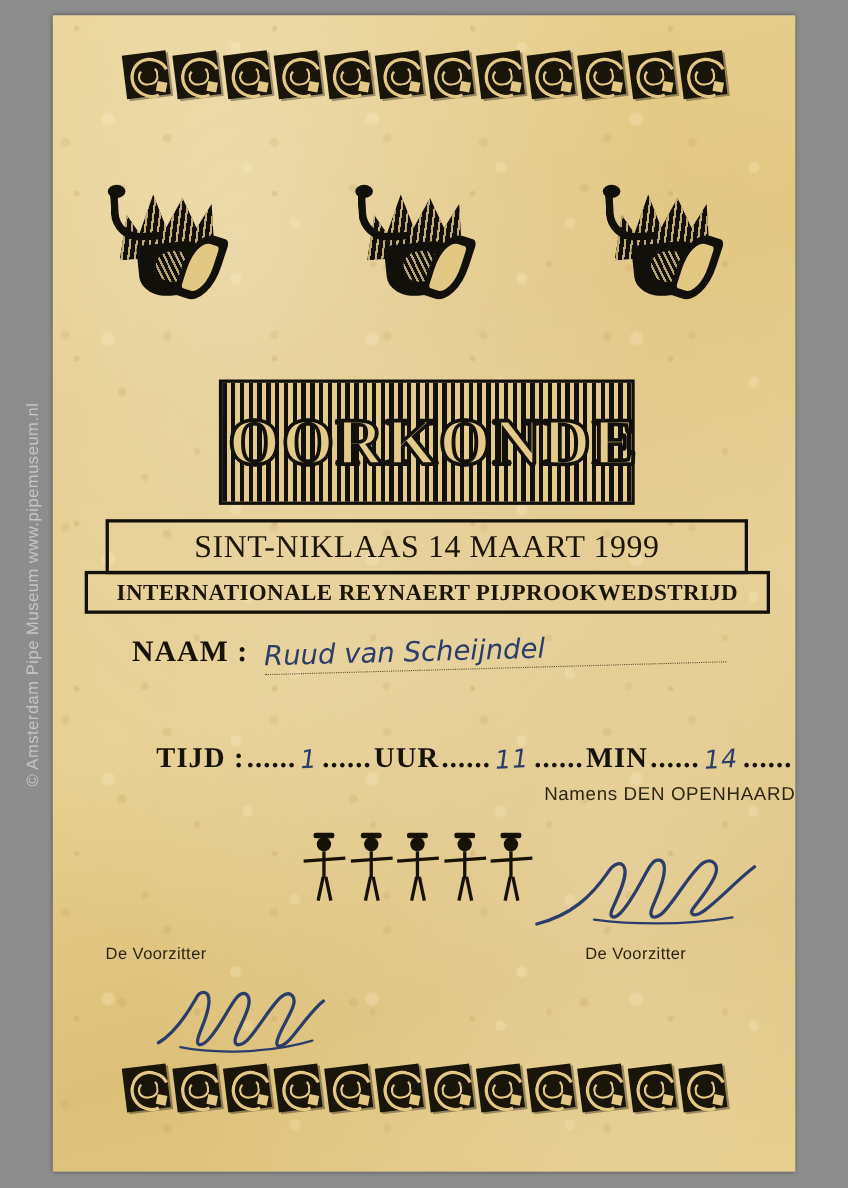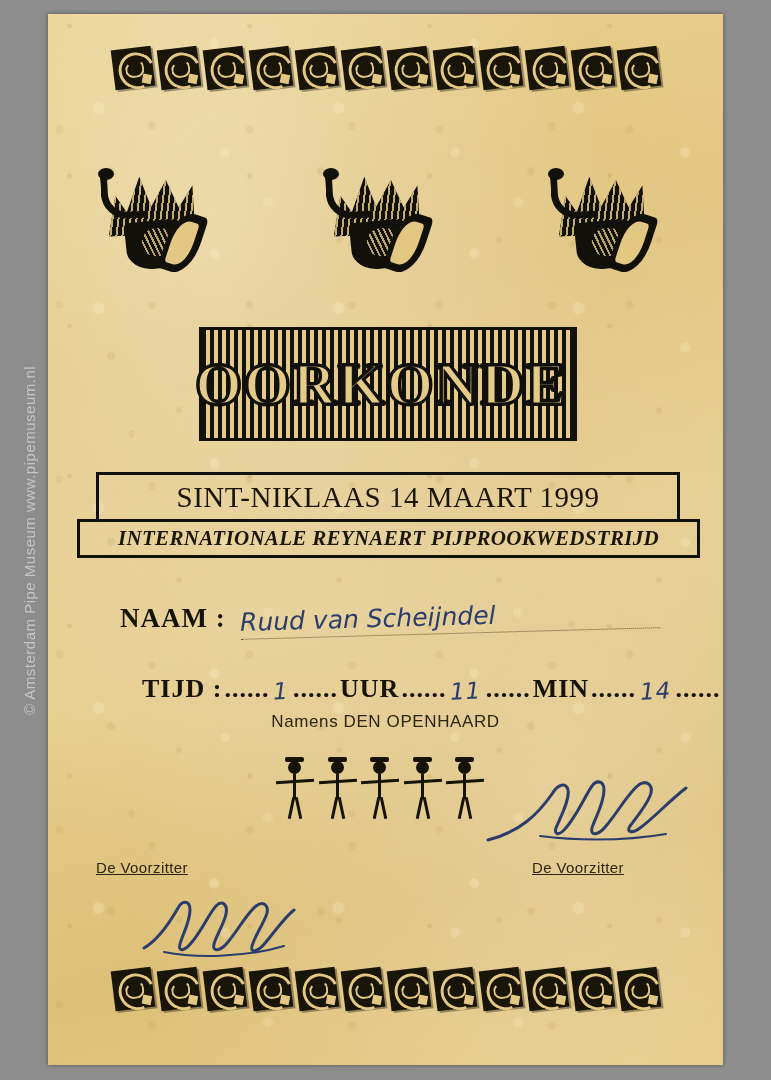--- a/index.html
+++ b/index.html
@@ -215,30 +215,30 @@
     left: 2px; top: 6px;
     width: 16px; height: 12px;
     background: #12100a;
     border-radius: 50%;
   }
 
   
   #title-box {
     position: absolute;
     left: 151px;
-    top: 313px;
+    top: 331px;
     width: 372px;
     height: 108px;
     border: 3px solid #12100a;
     background:
       repeating-linear-gradient(90deg, #12100a 0 4px, #e5cb89 4px 8px);
     z-index: 4;
     display: flex;
     align-items: center;
-    justify-content: flex-end;
+    justify-content: flex-start;
   }
   #title-text {
     font-family: "Liberation Serif", serif;
     font-weight: bold;
     font-size: 60px;
     letter-spacing: 2px;
     color: #e5cb89;
     -webkit-text-stroke: 3px #12100a;
     text-shadow:
       -2px 0 #12100a, 2px 0 #12100a, 0 -2px #12100a, 0 2px #12100a;
@@ -265,39 +265,38 @@
     font-size: 29px;
     letter-spacing: 0.5px;
     margin-top: 15px;
   }
   #subtitle-box {
     left: 29px;
     top: 505px;
     width: 617px;
     height: 33px;
     font-size: 21px;
-    font-style: italic;
     font-weight: bold;
     letter-spacing: 0.3px;
   }
 
   
   .field {
     position: absolute;
     z-index: 4;
     color: #17130a;
     font-family: "Liberation Serif", serif;
   }
   #naam-row {
     left: 72px;
-    top: 582px;
+    top: 550px;
     width: 540px;
     height: 44px;
     display: flex;
-    align-items: center;
+    align-items: flex-end;
   }
   #naam-label {
     font-size: 27px;
     font-weight: bold;
     letter-spacing: 1px;
     white-space: nowrap;
   }
   #naam-value {
     margin-left: 14px;
     font-family: "DejaVu Sans", sans-serif;
@@ -334,21 +333,21 @@
     display: inline-block;
     margin: 0 2px;
   }
 
   
   #namens-line {
     position: absolute;
     left: 0;
     top: 698px;
     width: 675px;
-    text-align: center;
+    text-align: right;
     font-family: "Liberation Sans", sans-serif;
     font-size: 17px;
     letter-spacing: 0.6px;
     color: #2b2512;
     z-index: 4;
   }
 
   
   #figures {
     position: absolute;
@@ -403,21 +402,20 @@
   .figure .legR { left: 17px; transform: rotate(-12deg); }
 
   
   .sigcaption {
     position: absolute;
     font-family: "Liberation Sans", sans-serif;
     font-size: 15px;
     color: #2b2512;
     z-index: 4;
     letter-spacing: 0.4px;
-    text-decoration: underline;
   }
   #voorzitter-caption { left: 48px; top: 845px; }
   #secretaris-caption { left: 484px; top: 845px; }
 
   .signature {
     position: absolute;
     z-index: 5;
     color: #2b3d6b;
     font-family: "DejaVu Sans", sans-serif;
     font-style: italic;

